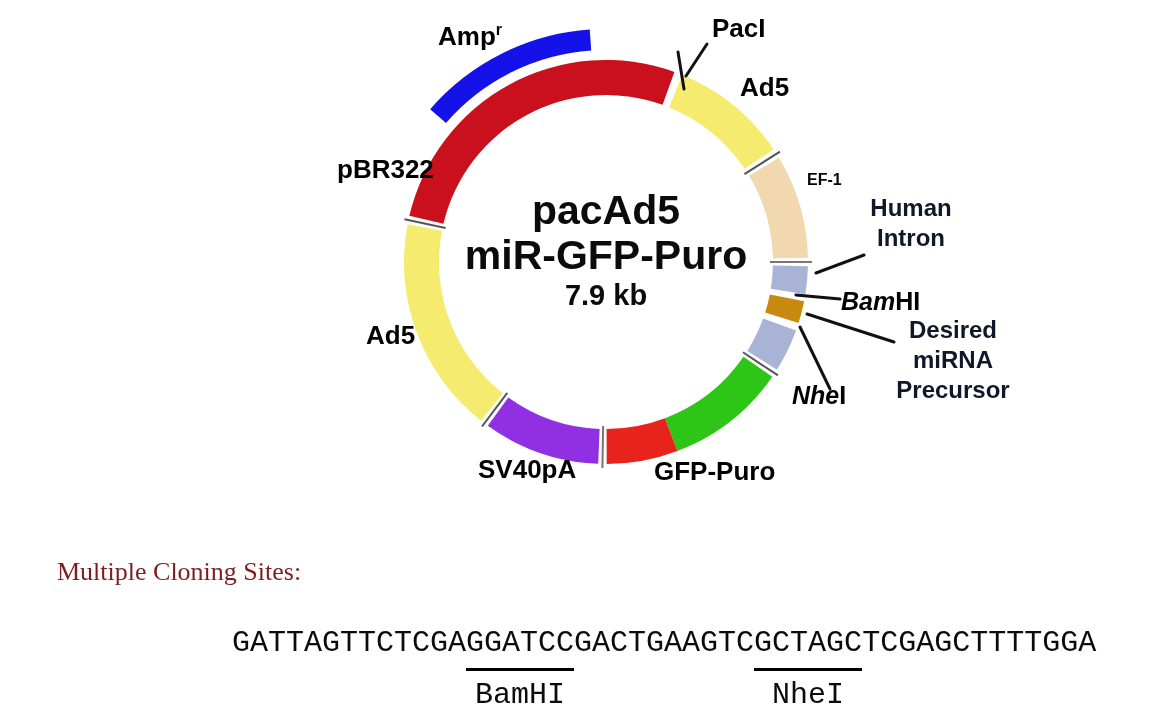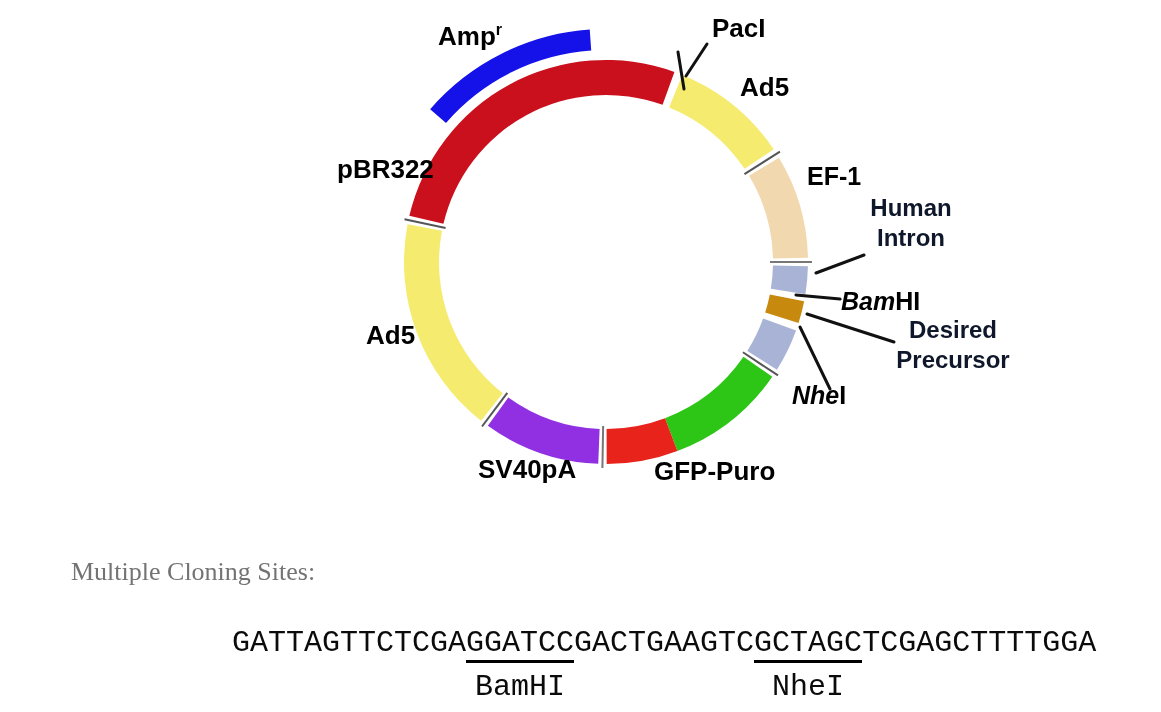--- a/index.html
+++ b/index.html
@@ -8,27 +8,27 @@
   #plasmid-svg{position:absolute;left:0;top:0;}
   .lbl{position:absolute;font-weight:700;font-size:26px;white-space:nowrap;color:#000000;}
   .lbl sup{font-size:0.62em;font-weight:700;}
   .lbl i{font-style:italic;}
   .lbl-block{position:absolute;font-weight:700;font-size:24px;line-height:30px;
              text-align:center;color:#0f172a;}
   .title-block{position:absolute;left:406px;top:188px;width:400px;text-align:center;color:#0b0b0b;}
   .title-l1{font-weight:700;font-size:41px;line-height:45px;}
   .title-l2{font-weight:700;font-size:41px;line-height:44px;}
   .title-l3{font-weight:700;font-size:29px;line-height:36px;}
-  .mcs-heading{position:absolute;left:71px;top:557px;
-               font-family:"Liberation Serif",serif;font-size:26px;color:#737373;}
+  .mcs-heading{position:absolute;left:57px;top:557px;
+               font-family:"Liberation Serif",serif;font-size:26px;color:#7f1d1d;}
   .seq-wrap{position:absolute;left:232px;top:626px;
             font-family:"Liberation Mono","DejaVu Sans Mono",monospace;
             font-size:30px;line-height:34px;color:#0b0b0b;white-space:nowrap;}
   .seq-line span{display:inline-block;}
-  .site-underline{border-bottom:3px solid #000;padding-bottom:0;}
+  .site-underline{border-bottom:3px solid #000;padding-bottom:8px;}
   .seq-labels{margin-top:7px;}
   .seq-labels span{display:inline-block;}
   .seq-label-bamhi{margin-left:13.5ch;}
   .seq-label-nhei{margin-left:11.5ch;}
 </style>
 </head>
 <body>
 
 <div id="stage">
 
@@ -51,38 +51,44 @@
       <line x1="507.3023362030641" y1="392.97622364775606" x2="482.0261052306781" y2="426.5189150697424" stroke="#555555" stroke-width="2"></line>
       <line x1="445.5837934796558" y1="227.9024827058876" x2="404.501594248836" y2="219.17019169154173" stroke="#555555" stroke-width="2"></line>
       <line x1="678" y1="52" x2="684" y2="89" stroke="#111111" stroke-width="3" stroke-linecap="round"></line>
       <line x1="686" y1="76" x2="707" y2="44" stroke="#111111" stroke-width="3" stroke-linecap="round"></line>
       <line x1="816" y1="273" x2="864" y2="255" stroke="#111111" stroke-width="3" stroke-linecap="round"></line>
       <line x1="796" y1="295" x2="840" y2="299" stroke="#111111" stroke-width="3" stroke-linecap="round"></line>
       <line x1="807" y1="314" x2="894" y2="342" stroke="#111111" stroke-width="3" stroke-linecap="round"></line>
       <line x1="800" y1="327" x2="830" y2="389" stroke="#111111" stroke-width="3" stroke-linecap="round"></line>
     </svg>
 
+  <div class="title-block">
+    <div class="title-l1">pacAd5</div>
+    <div class="title-l2">miR-GFP-Puro</div>
+    <div class="title-l3">7.9 kb</div>
+  </div>
 
   <div class="lbl" style="left:438px;top:20px;"><span>Amp</span><sup>r</sup></div>
 
   <div class="lbl" style="left:712px;top:13px;">PacI</div>
 
   <div class="lbl" style="left:740px;top:72px;">Ad5</div>
 
-  <div class="lbl" style="left:807px;top:162px;font-size:25px;">EF-1</div>
+  <div class="lbl" style="left:807px;top:171px;font-size:16px;">EF-1</div>
 
   <div class="lbl-block" style="left:846px;top:193px;width:130px;">
     <div>Human</div>
     <div>Intron</div>
   </div>
 
   <div class="lbl" style="left:841px;top:287px;font-size:25px;"><i>Bam</i><span>HI</span></div>
 
   <div class="lbl-block" style="left:873px;top:315px;width:160px;">
     <div>Desired</div>
+    <div>miRNA</div>
     <div>Precursor</div>
   </div>
 
   <div class="lbl" style="left:792px;top:381px;font-size:25px;"><i>Nhe</i><span>I</span></div>
 
   <div class="lbl" style="left:337px;top:134px;margin-top:20px;">pBR322</div>
 
   <div class="lbl" style="left:366px;top:320px;">Ad5</div>
 
   <div class="lbl" style="left:478px;top:454px;">SV40pA</div>

